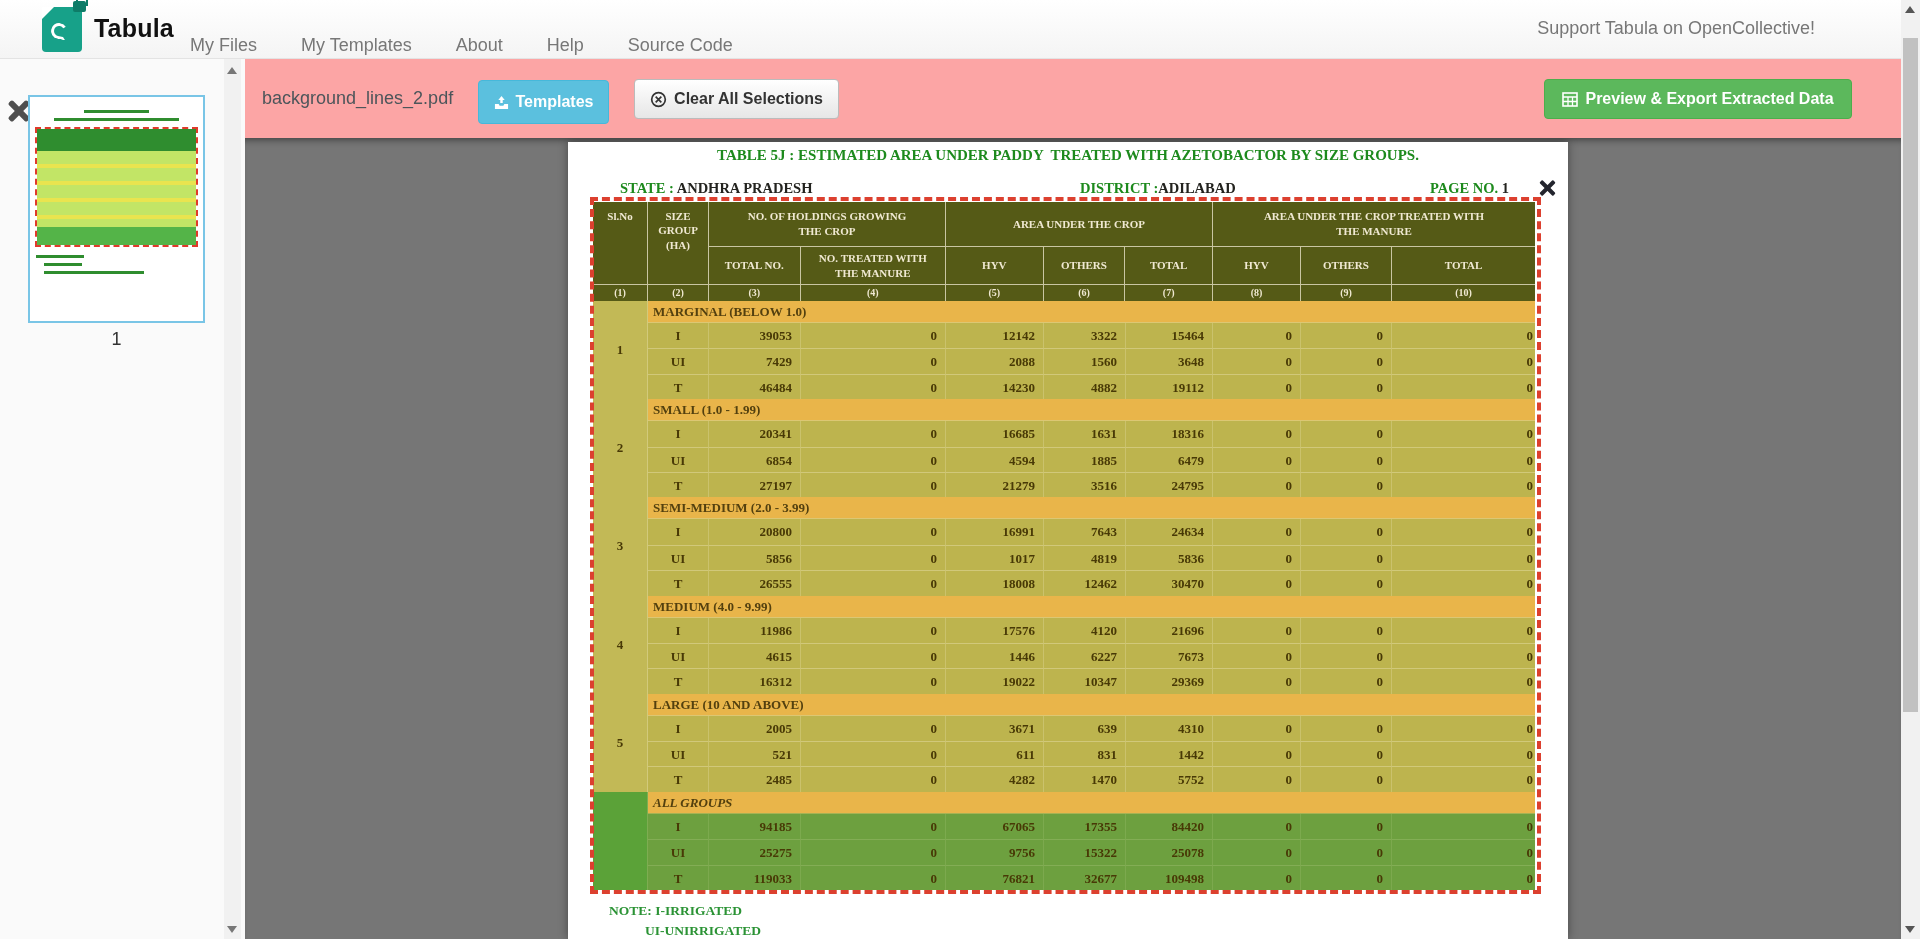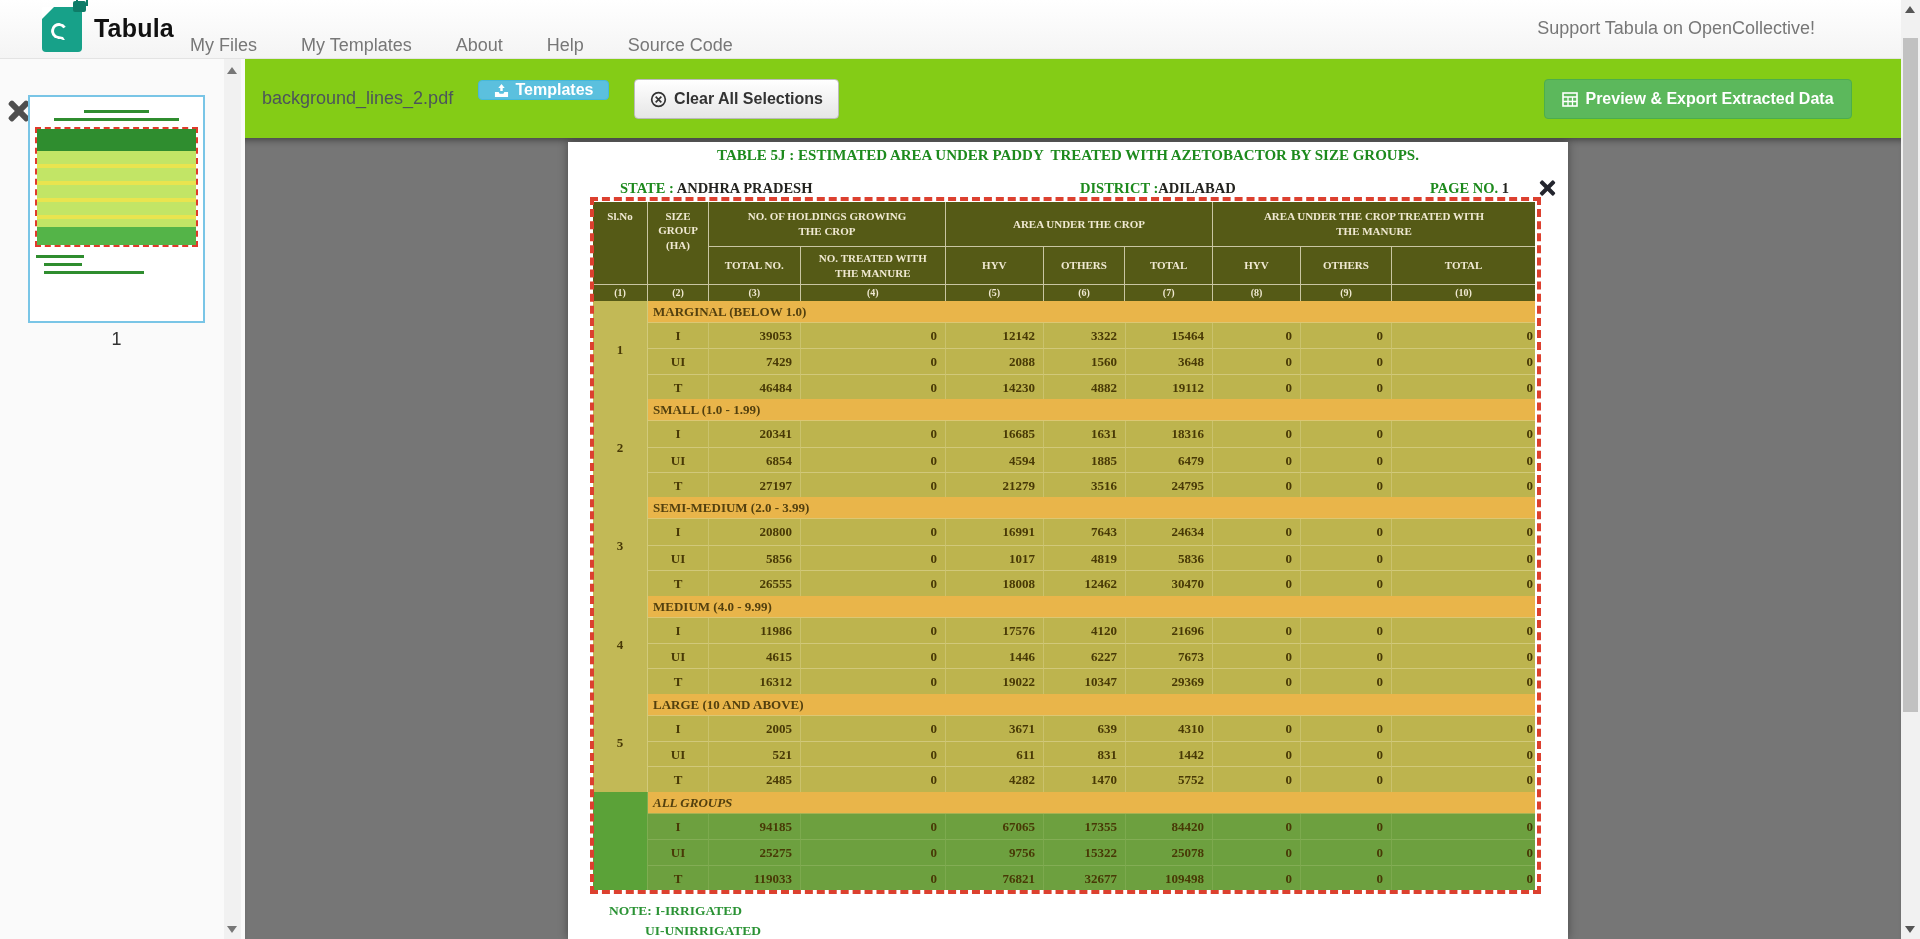--- a/index.html
+++ b/index.html
@@ -22,25 +22,25 @@
   #logo .lock:before { content:""; position:absolute; left:2.5px; top:-5px; width:8px; height:8px;
                 border:2px solid #0e7c68; border-bottom:none; border-radius:5px 5px 0 0; }
   #brand { position:absolute; left:94px; top:0; line-height:57px; font-size:25px;
            font-weight:bold; color:#111; letter-spacing:.2px;text-align:right; }
   #menu { position:absolute; left:190px; top:0; height:59px; display:flex; gap:44px; align-items:center; }
   #menu span { font-size:18px; color:#777; cursor:pointer; white-space:nowrap;margin-top:32px; }
   #support { position:absolute; right:86px; top:0; line-height:57px; font-size:18px; color:#777; }
 
   
   #toolbar { position:absolute; left:245px; top:59px; width:1656px; height:79px;
-             background:#84cc16; z-index:25; }
+             background:#fca5a5; z-index:25; }
   #filename { position:absolute; left:17px; top:0; line-height:79px; font-size:18px; color:#4c555a; }
   .btn { position:absolute; top:20px; height:40px; border-radius:4px; font-size:16px; font-weight:bold;
          display:flex; align-items:center; justify-content:center; gap:7px; cursor:pointer; white-space:nowrap; }
-  #btn-templates { left:233px; top:21px; height:20px; width:131px; background:#5bc0de;
+  #btn-templates { left:233px; top:21px; height:44px; width:131px; background:#5bc0de;
                    border:1px solid #46b8da; color:#fff; }
   #btn-clear { left:389px; width:205px; background:linear-gradient(#ffffff,#e6e6e6);
                border:1px solid #bbb; color:#333; }
   #btn-autodetect { left:624px; width:192px; background:#e9e9e9; border:1px solid #d2d2d2;
                     color:#9e9e9e; cursor:default; }
   #btn-export { left:1299px; width:308px; background:#5cb85c; border:1px solid #4cae4c; color:#fff; }
   .btn svg { display:block; }
 
   
   #sidebar { position:absolute; left:0; top:59px; width:245px; height:880px; background:#fafafa; z-index:20; }

